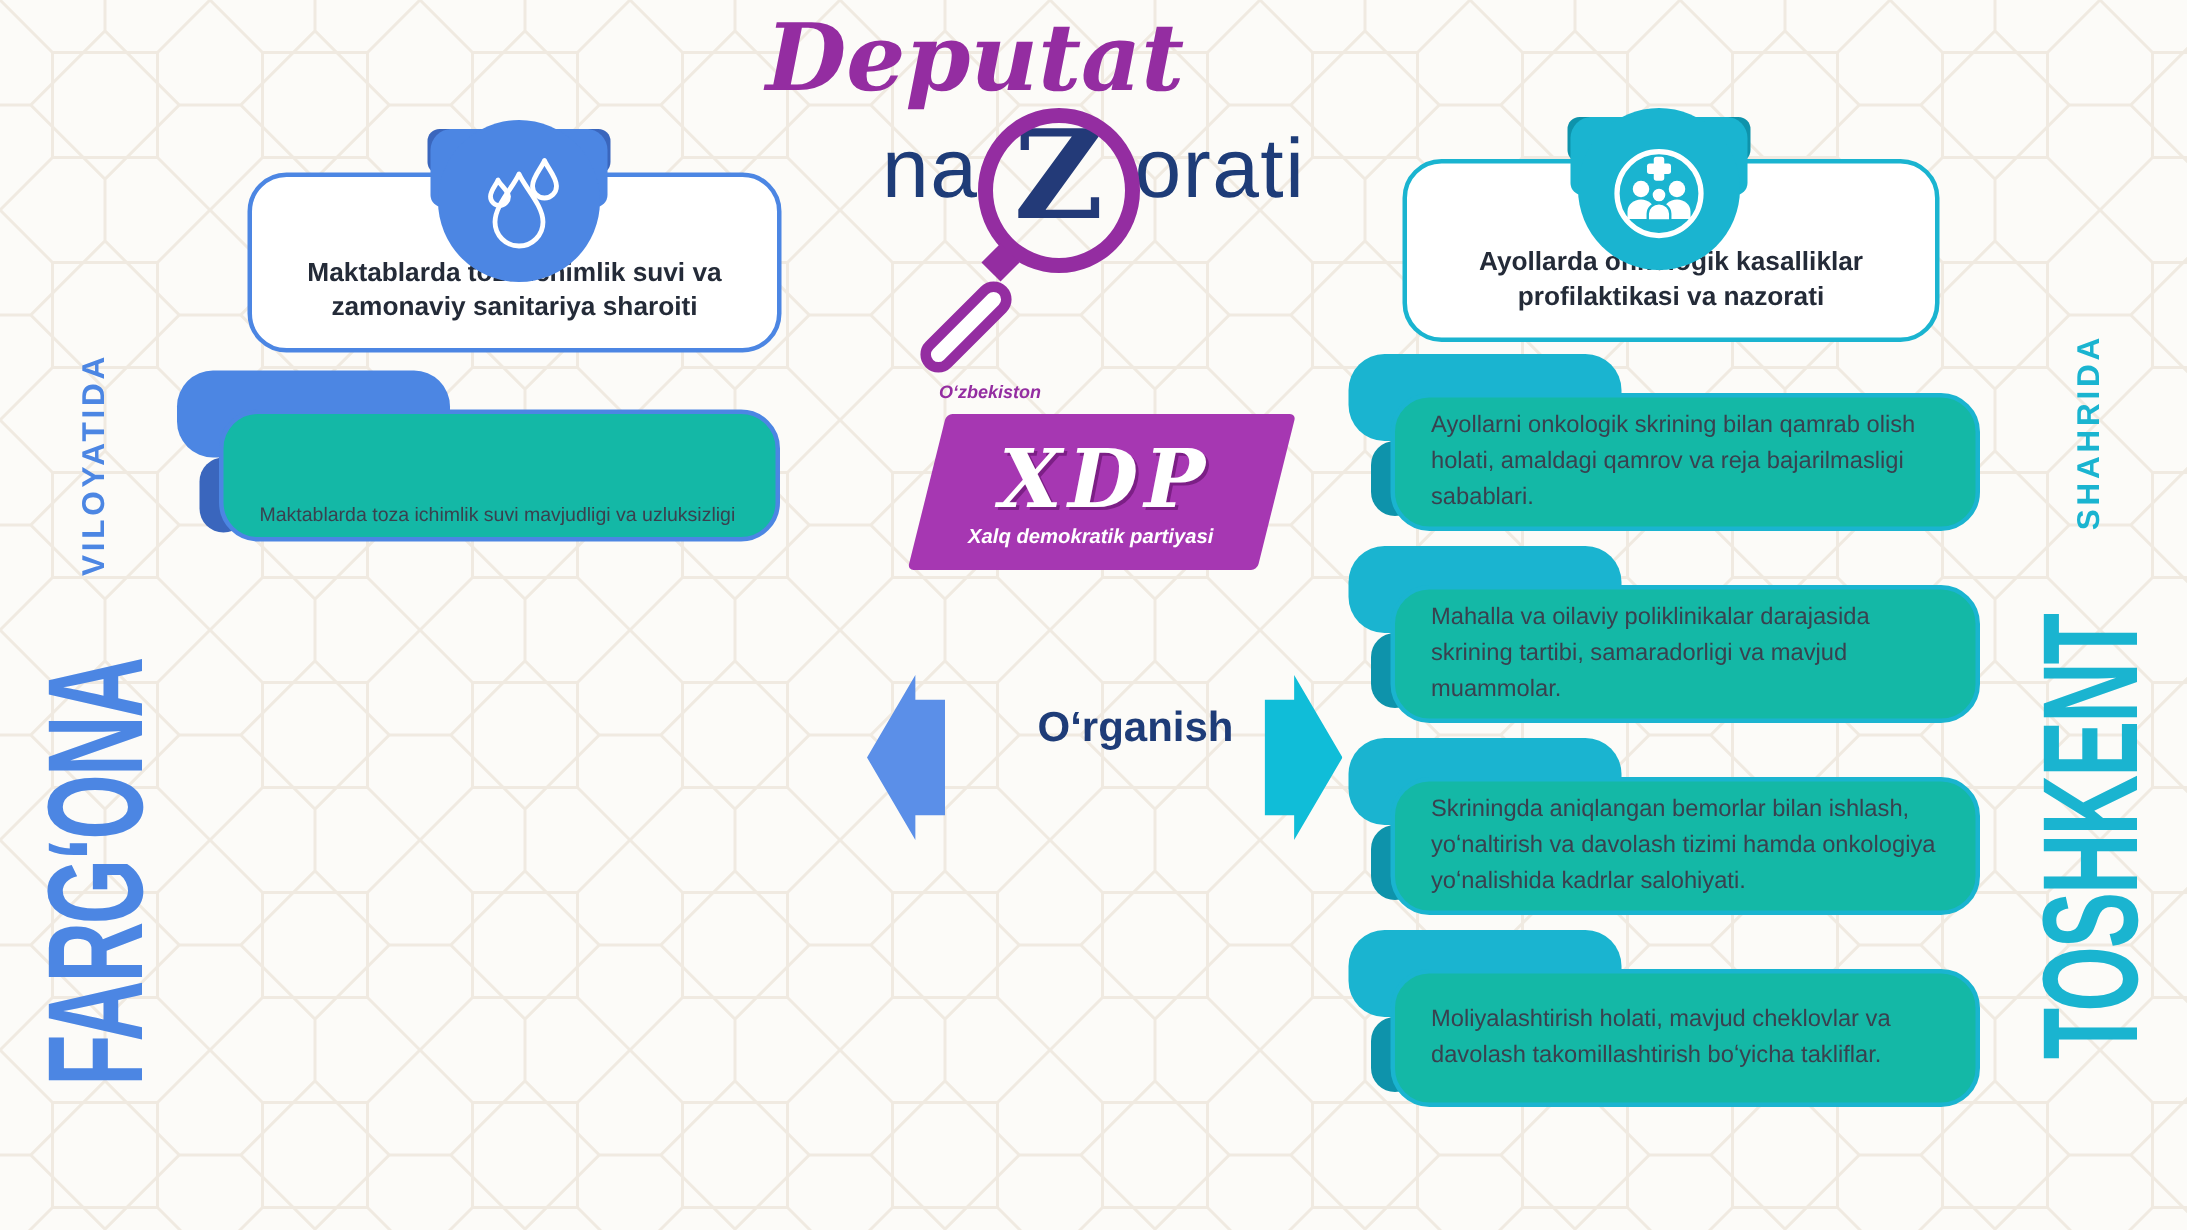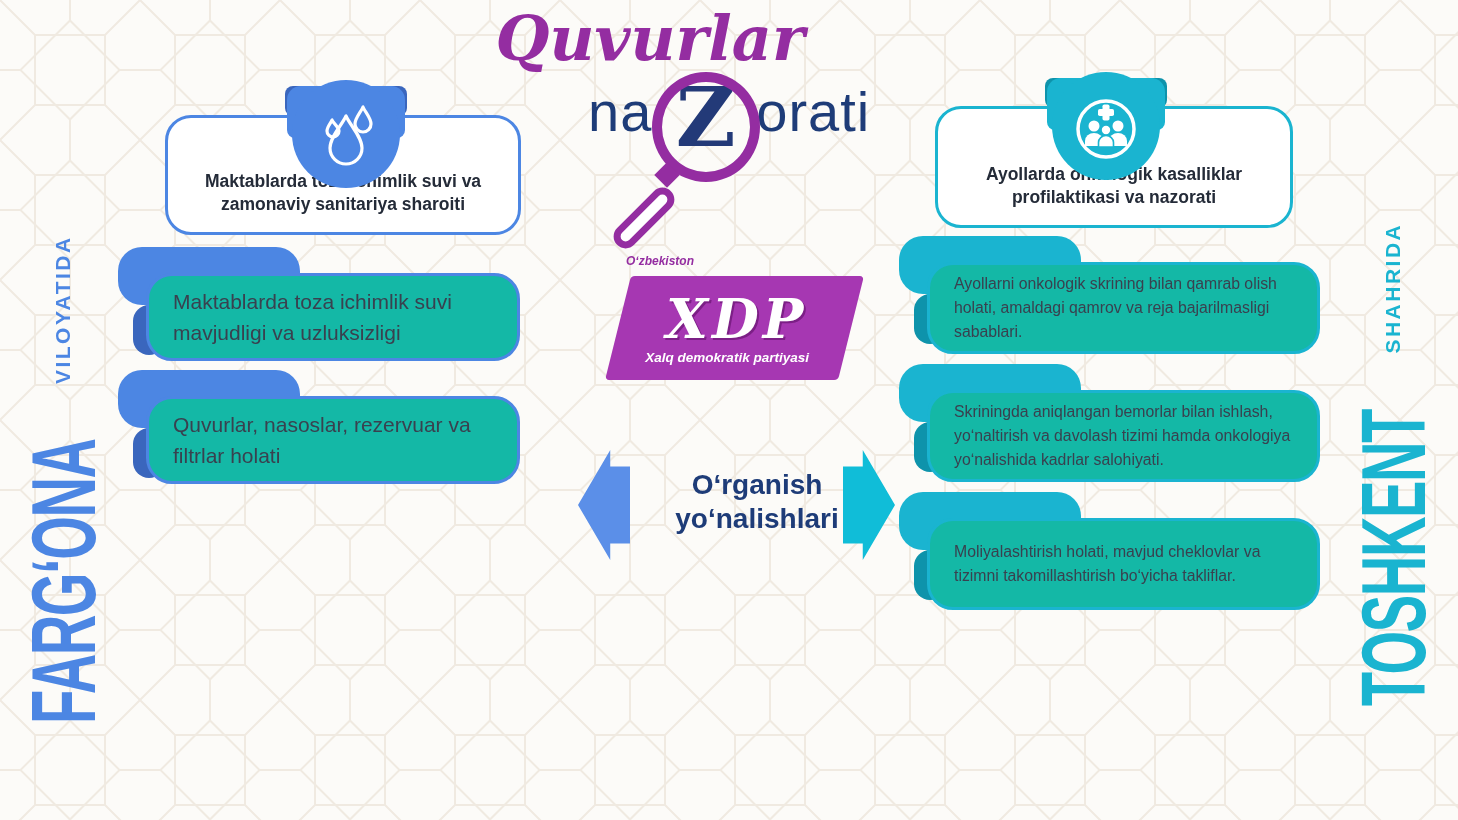--- a/index.html
+++ b/index.html
@@ -57,21 +57,21 @@
   .col-left .item{height:88px;}
   .col-right .item{height:92px;margin-bottom:36px;}
   .item-tab{position:absolute;left:-28px;top:-26px;width:182px;height:58px;border-radius:24px;z-index:0;}
   .item-curl{position:absolute;left:-13px;top:32px;width:32px;height:50px;border-radius:16px;z-index:0;}
   .col-left .item-tab{background:var(--blue);}
   .col-left .item-curl{background:var(--blue-dark);}
   .col-right .item-tab{background:var(--teal);}
   .col-right .item-curl{background:var(--teal-dark);}
   .item-card{position:relative;z-index:1;height:100%;background:#14b8a6;border-radius:26px;
     display:flex;align-items:center;padding:6px 24px;line-height:1.5;color:var(--card-text);}
-  .col-left .item-card{border:3px solid var(--blue);font-size:21px;}
+  .col-left .item-card{border:3px solid var(--blue);font-size:13px;align-items:flex-end;}
   .col-right .item-card{border:3px solid var(--teal);font-size:15.8px;}
 
   
   .xdp{position:absolute;left:610px;top:258px;width:255px;height:136px;z-index:2;}
   .xdp-country{position:absolute;top:-4px;left:16px;font-size:12px;font-weight:700;font-style:italic;color:var(--purple);z-index:2;}
   .xdp-plate{position:absolute;top:18px;left:8px;width:233px;height:104px;background:var(--logo-purple);
     transform:skewX(-14deg);border-radius:4px;display:flex;flex-direction:column;justify-content:center;}
   .xdp-abbr{transform:skewX(14deg);text-align:center;font-family:"DejaVu Serif",serif;font-style:italic;
     font-weight:800;font-size:54px;line-height:1;color:#fff;letter-spacing:4px;text-shadow:2px 2px 0 #7c1f86;}
   .xdp-party{transform:skewX(14deg);text-align:center;font-size:13.5px;font-weight:700;font-style:italic;color:#fff;margin-top:4px;}
@@ -108,21 +108,21 @@
           <rect x="35" y="35" width="70" height="70"></rect>
           <rect x="35" y="35" width="70" height="70" transform="rotate(45 70 70)"></rect>
           <path d="M0 0 L35 35 M140 0 L105 35 M0 140 L35 105 M140 140 L105 105"></path>
           <path d="M70 0 L70 20 M70 120 L70 140 M0 70 L20 70 M120 70 L140 70"></path>
         </g>
       </pattern>
     </defs>
     <rect width="1458" height="820" fill="url(#girih)"></rect>
   </svg>
 
-  <div class="t-deputat">Quvurlar</div>
+  <div class="t-deputat">Deputat</div>
   <div class="t-row2">
     <span class="t-na">na</span>
     <span class="z-wrap">
       <span class="z-letter">Z</span>
       <span class="z-ring"></span>
       <span class="z-connector"></span>
       <span class="z-handle"></span>
     </span>
     <span class="t-orati">orati</span>
   </div>
@@ -170,65 +170,64 @@
   </div>
 
   <div class="col col-left">
     <div class="item">
       <div class="item-tab"></div>
       <div class="item-curl"></div>
       <div class="item-card">
           <span>Maktablarda toza ichimlik suvi mavjudligi va uzluksizligi</span>
         </div>
     </div>
-    <div class="item">
-      <div class="item-tab"></div>
-      <div class="item-curl"></div>
-      <div class="item-card">
-          <span>Quvurlar, nasoslar, rezervuar va filtrlar holati</span>
-        </div>
-    </div>
   </div>
 
   <div class="col col-right">
     <div class="item">
       <div class="item-tab"></div>
       <div class="item-curl"></div>
       <div class="item-card">
           <span>Ayollarni onkologik skrining bilan qamrab olish holati, amaldagi qamrov va reja bajarilmasligi sabablari.</span>
         </div>
     </div>
     <div class="item">
       <div class="item-tab"></div>
       <div class="item-curl"></div>
       <div class="item-card">
+          <span>Mahalla va oilaviy poliklinikalar darajasida skrining tartibi, samaradorligi va mavjud muammolar.</span>
+        </div>
+    </div>
+    <div class="item">
+      <div class="item-tab"></div>
+      <div class="item-curl"></div>
+      <div class="item-card">
           <span>Skriningda aniqlangan bemorlar bilan ishlash, yoʻnaltirish va davolash tizimi hamda onkologiya yoʻnalishida kadrlar salohiyati.</span>
         </div>
     </div>
     <div class="item">
       <div class="item-tab"></div>
       <div class="item-curl"></div>
       <div class="item-card">
-          <span>Moliyalashtirish holati, mavjud cheklovlar va tizimni takomillashtirish boʻyicha takliflar.</span>
+          <span>Moliyalashtirish holati, mavjud cheklovlar va davolash takomillashtirish boʻyicha takliflar.</span>
         </div>
     </div>
   </div>
 
   <div class="xdp">
     <div class="xdp-country">Oʻzbekiston</div>
     <div class="xdp-plate">
       <div class="xdp-abbr">XDP</div>
       <div class="xdp-party">Xalq demokratik partiyasi</div>
     </div>
   </div>
 
   <div class="arrow left"></div>
   <div class="dir">
     <div>Oʻrganish</div>
-    <div>yoʻnalishlari</div>
   </div>
   <div class="arrow right"></div>
 
   <div class="region region-left">
     <span class="region-big">FARGʻONA</span>
     <span class="region-small">VILOYATIDA</span>
   </div>
   <div class="region region-right">
     <span class="region-big">TOSHKENT</span>
     <span class="region-small">SHAHRIDA</span>

